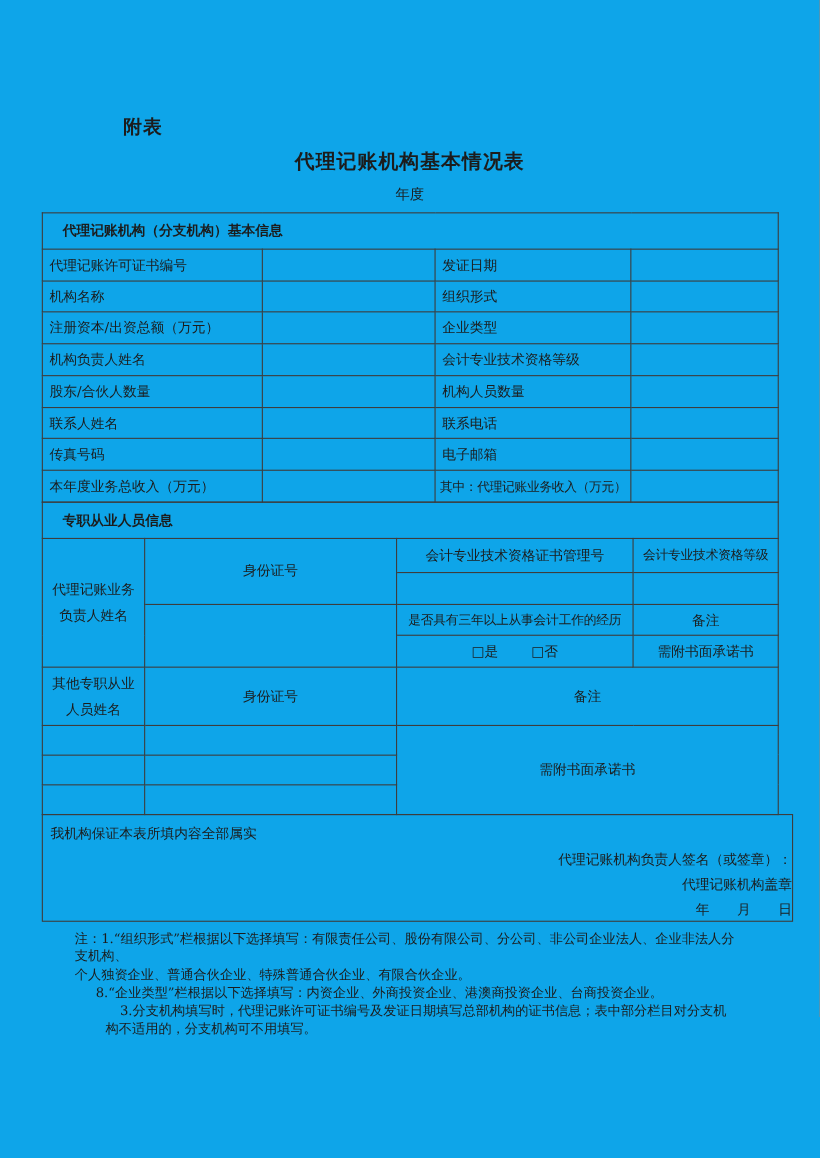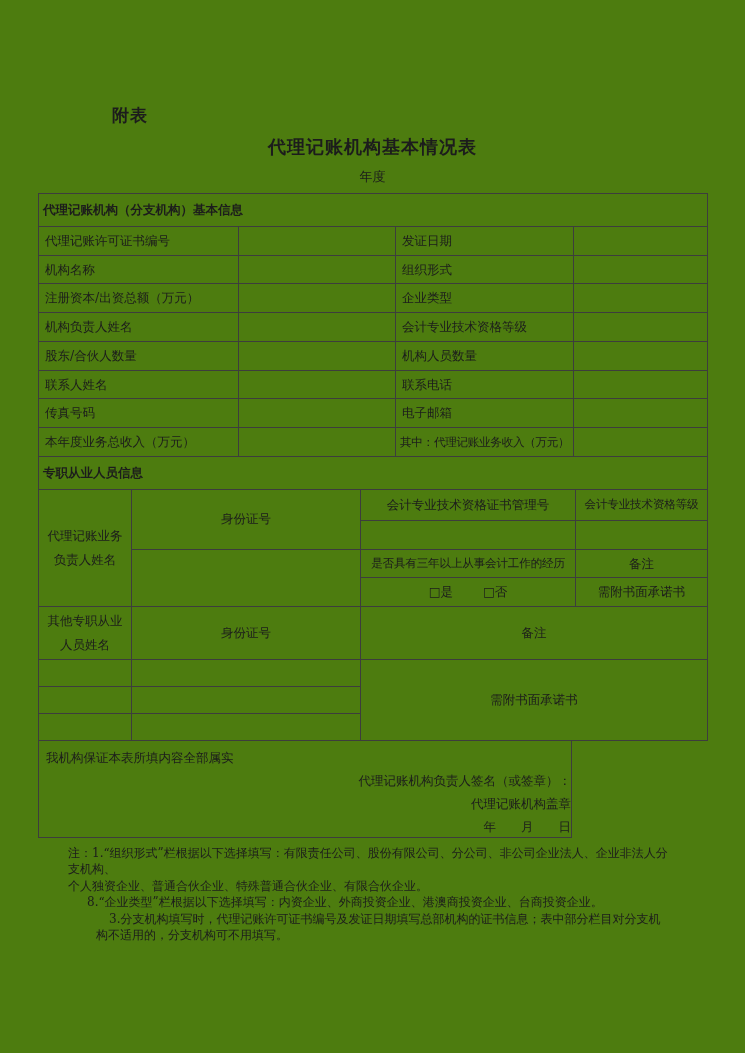--- a/index.html
+++ b/index.html
@@ -1,45 +1,45 @@
 <!DOCTYPE html>
 <html><head>
 <meta charset="utf-8">
 <style>
   * { margin:0; padding:0; box-sizing:border-box; }
   html,body { background:#888; }
   .page {
-    width:745px; height:1053px; background:#4d7c0f; margin:0 auto;
+    width:745px; height:1053px; background:#0ea5e9; margin:0 auto;
     font-family:"DejaVu Serif","Liberation Serif",serif;
     color:#1c1c1c; position:relative; overflow:hidden;
   }
   .content { margin:0 38px; }
   .annex-label { padding-top:104px; margin-left:74px; font-size:17px; font-weight:bold; letter-spacing:1px; }
   .doc-title { text-align:center; font-size:18px; font-weight:bold; margin-top:8px; letter-spacing:1px; }
   .year-line { text-align:center; font-size:13px; margin-top:9px; margin-bottom:7px; }
 
   table.tbl { width:669px; border-collapse:collapse; table-layout:fixed; }
   table.tbl + table.tbl, .sig-block { margin-top:-1px; }
   .tbl td { border:1px solid #3d3d3d; vertical-align:middle; font-size:12.5px; line-height:1.9; overflow:hidden; }
-  td.sec-hdr { font-weight:bold; text-align:left; padding:4px 4px; font-size:12.5px; }
+  td.sec-hdr { font-weight:bold; text-align:left; padding:4px 18px; font-size:12.5px; }
   td.lab { text-align:left; padding:2px 4px 2px 6px; white-space:normal; }
   td.lab.nw { white-space:nowrap; }
   td.cen { text-align:center; padding:2px 3px; }
   td.tight { font-size:11.6px; letter-spacing:-0.3px; white-space:nowrap; padding-left:4px; }
   td.tight2 { font-size:11.6px; letter-spacing:-0.2px; }
   .two-line { line-height:2.1; }
 
   tr.h26 { height:26px; } tr.h27 { height:27px; } tr.h48 { height:48px; }
   tr.h31 { height:31px; } tr.h29 { height:29px; } tr.h28 { height:28px; }
   tr.h52 { height:52px; } tr.h27b { height:27px; }
 
   .cb-gap { display:inline-block; width:30px; }
   .cb { cursor:default; }
 
-  .sig-block { width:534px; border:1px solid #3d3d3d; height:98px; font-size:12.5px; padding:6px 0 0 0; }
+  .sig-block { width:683px; border:1px solid #3d3d3d; height:98px; font-size:12.5px; padding:6px 0 0 0; }
   .sig-pledge { text-align:left; padding-left:7px; line-height:22px; }
   .sig-center { text-align:right; line-height:23px; }
 
   .notes { margin:7px 30px 0 30px; font-size:12px; line-height:16.5px; color:#1c1c1c; }
   .note-line.i0 { padding-left:0; }
   .note-line.i1 { padding-left:19px; }
   .note-line.i2 { padding-left:41px; }
   .note-line.i2b { padding-left:28px; }
 </style>
 </head>

